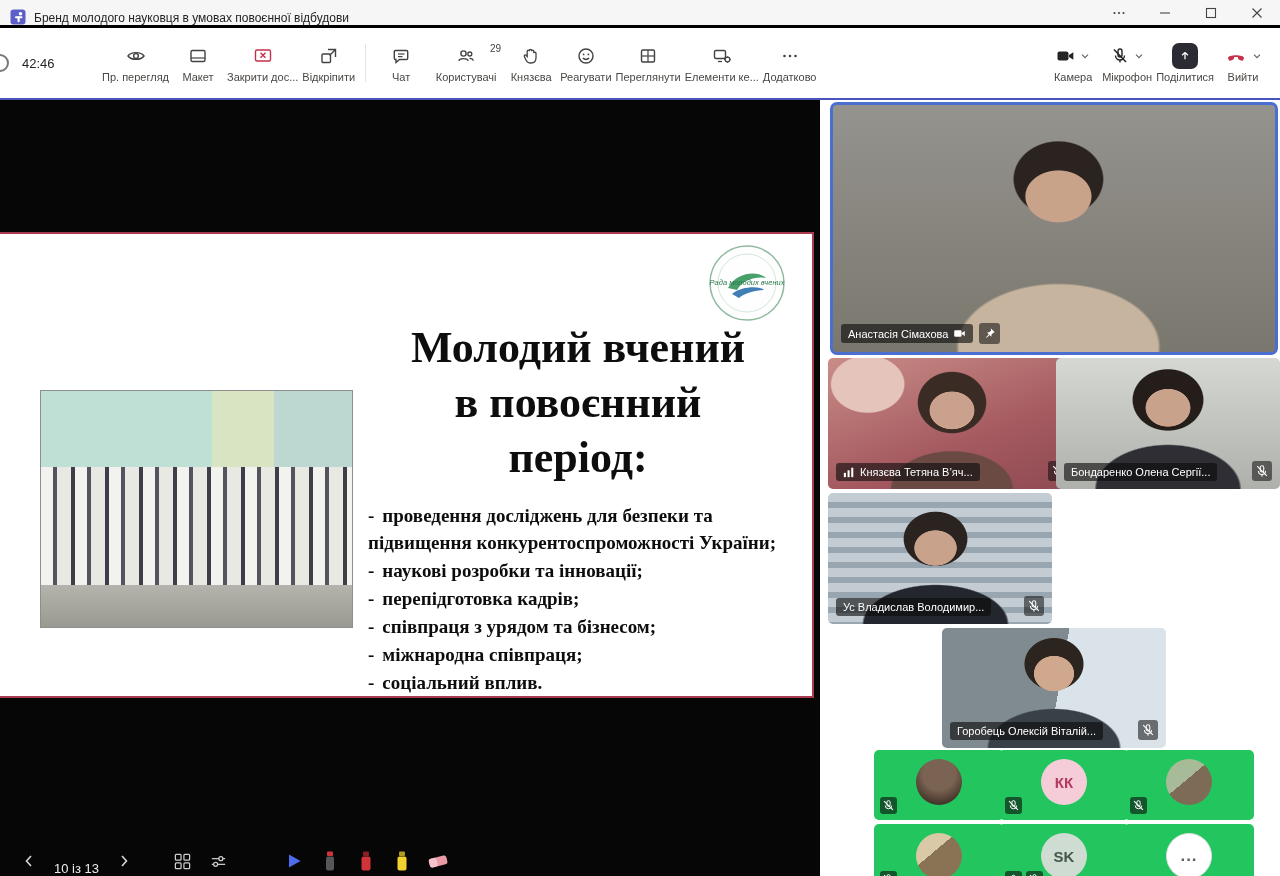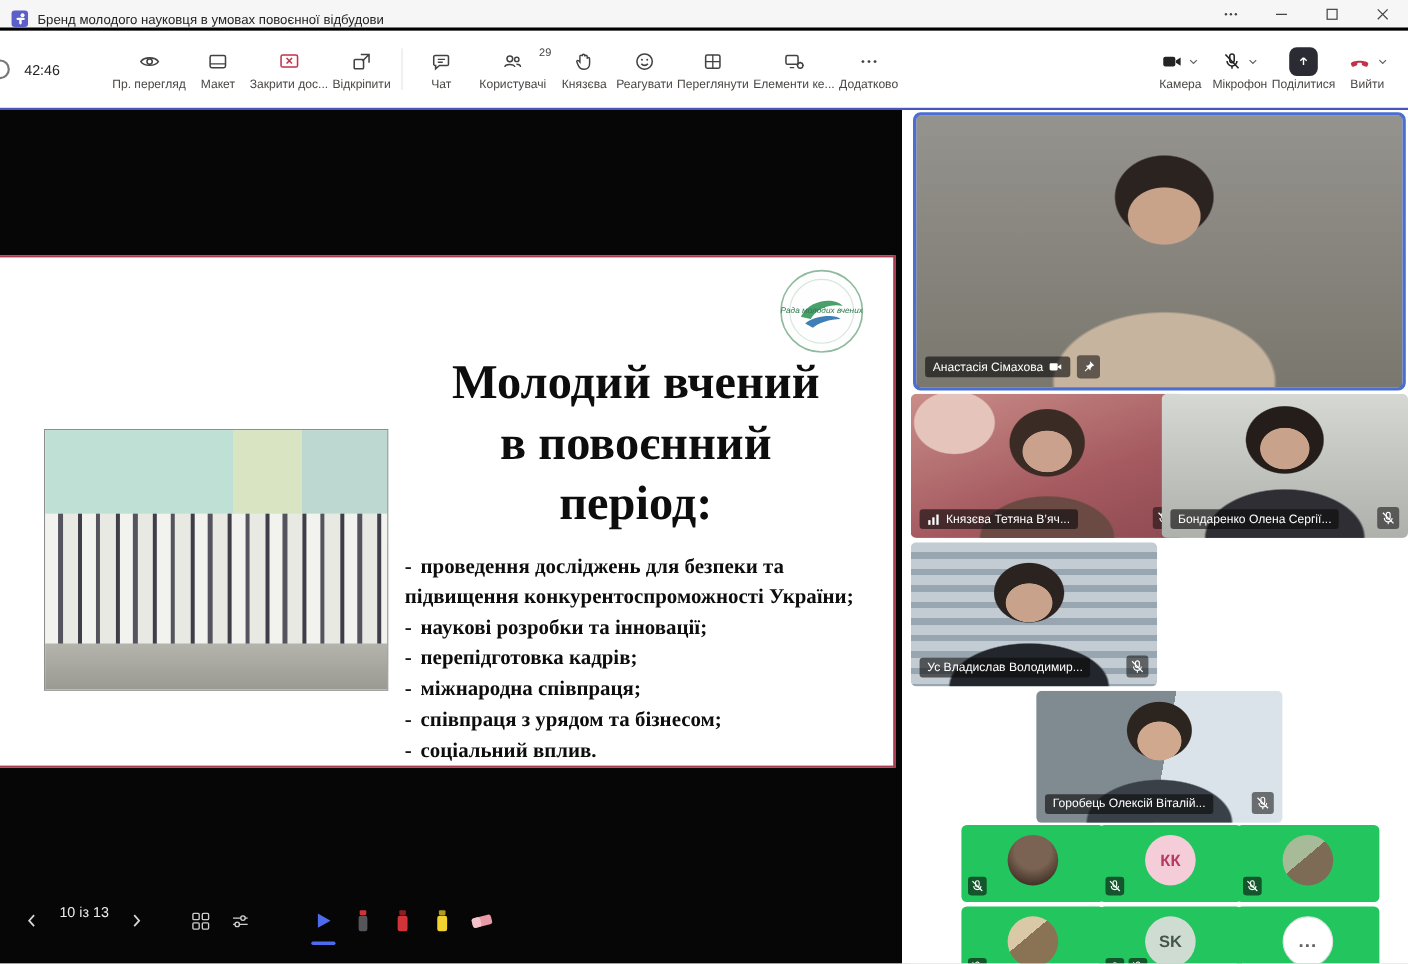--- a/index.html
+++ b/index.html
@@ -48,21 +48,21 @@
     linear-gradient(#ddd,#ccc)}
   .photo-floor{position:absolute;left:0;bottom:0;right:0;height:18%;
     background:linear-gradient(#b4b4ac,#9a9a92)}
   .bullets{position:absolute;left:368px;top:268px;width:430px;
     font-family:"Liberation Serif",serif;font-size:19px;font-weight:700;line-height:27px;color:#0d0d0d}
   .bullet{margin-bottom:1px}
   .bullet .mark{margin-right:8px}
 
   
   .presenter-bar{position:absolute;left:0;bottom:0;width:100%;height:54px;display:flex;
-    align-items:flex-start;padding-left:14px;gap:6px}
+    align-items:flex-end;padding-left:14px;gap:6px}
   .pb-btn{background:none;border:none;cursor:pointer;display:flex;align-items:center;
     justify-content:center;width:30px;height:30px;position:relative}
   .pb-indicator{color:#ececec;font-size:13px;margin:0 4px;white-space:nowrap}
   .pb-gap{width:16px}
   .tool-underline{position:absolute;left:4px;bottom:-7px;width:22px;height:3px;
     background:#4e6bed;border-radius:2px}
 
   
   .panel{position:absolute;top:100px;left:828px;width:452px;height:776px;background:#fff;overflow:hidden}
   .tile{position:absolute;border-radius:5px;overflow:hidden;background:#222;cursor:pointer}
@@ -361,22 +361,22 @@
       <div class="slide-photo">
         <div class="photo-wall"></div>
         <div class="photo-crowd"></div>
         <div class="photo-floor"></div>
       </div>
 
       <div class="bullets">
         <div class="bullet"><span class="mark">-</span><span>проведення досліджень для безпеки та підвищення конкурентоспроможності України;</span></div>
         <div class="bullet"><span class="mark">-</span><span>наукові розробки та інновації;</span></div>
         <div class="bullet"><span class="mark">-</span><span>перепідготовка кадрів;</span></div>
+        <div class="bullet"><span class="mark">-</span><span>співпраця з урядом та бізнесом;</span></div>
         <div class="bullet"><span class="mark">-</span><span>міжнародна співпраця;</span></div>
-        <div class="bullet"><span class="mark">-</span><span>співпраця з урядом та бізнесом;</span></div>
         <div class="bullet"><span class="mark">-</span><span>соціальний вплив.</span></div>
       </div>
     </div>
 
     <div class="presenter-bar">
       <button class="pb-btn">
         <svg width="16" height="16" viewBox="0 0 16 16">
           <path d="M10 3 L5.5 8 L10 13" fill="none" stroke="#d6d6d6" stroke-width="1.6"></path>
           </svg>
       </button>

